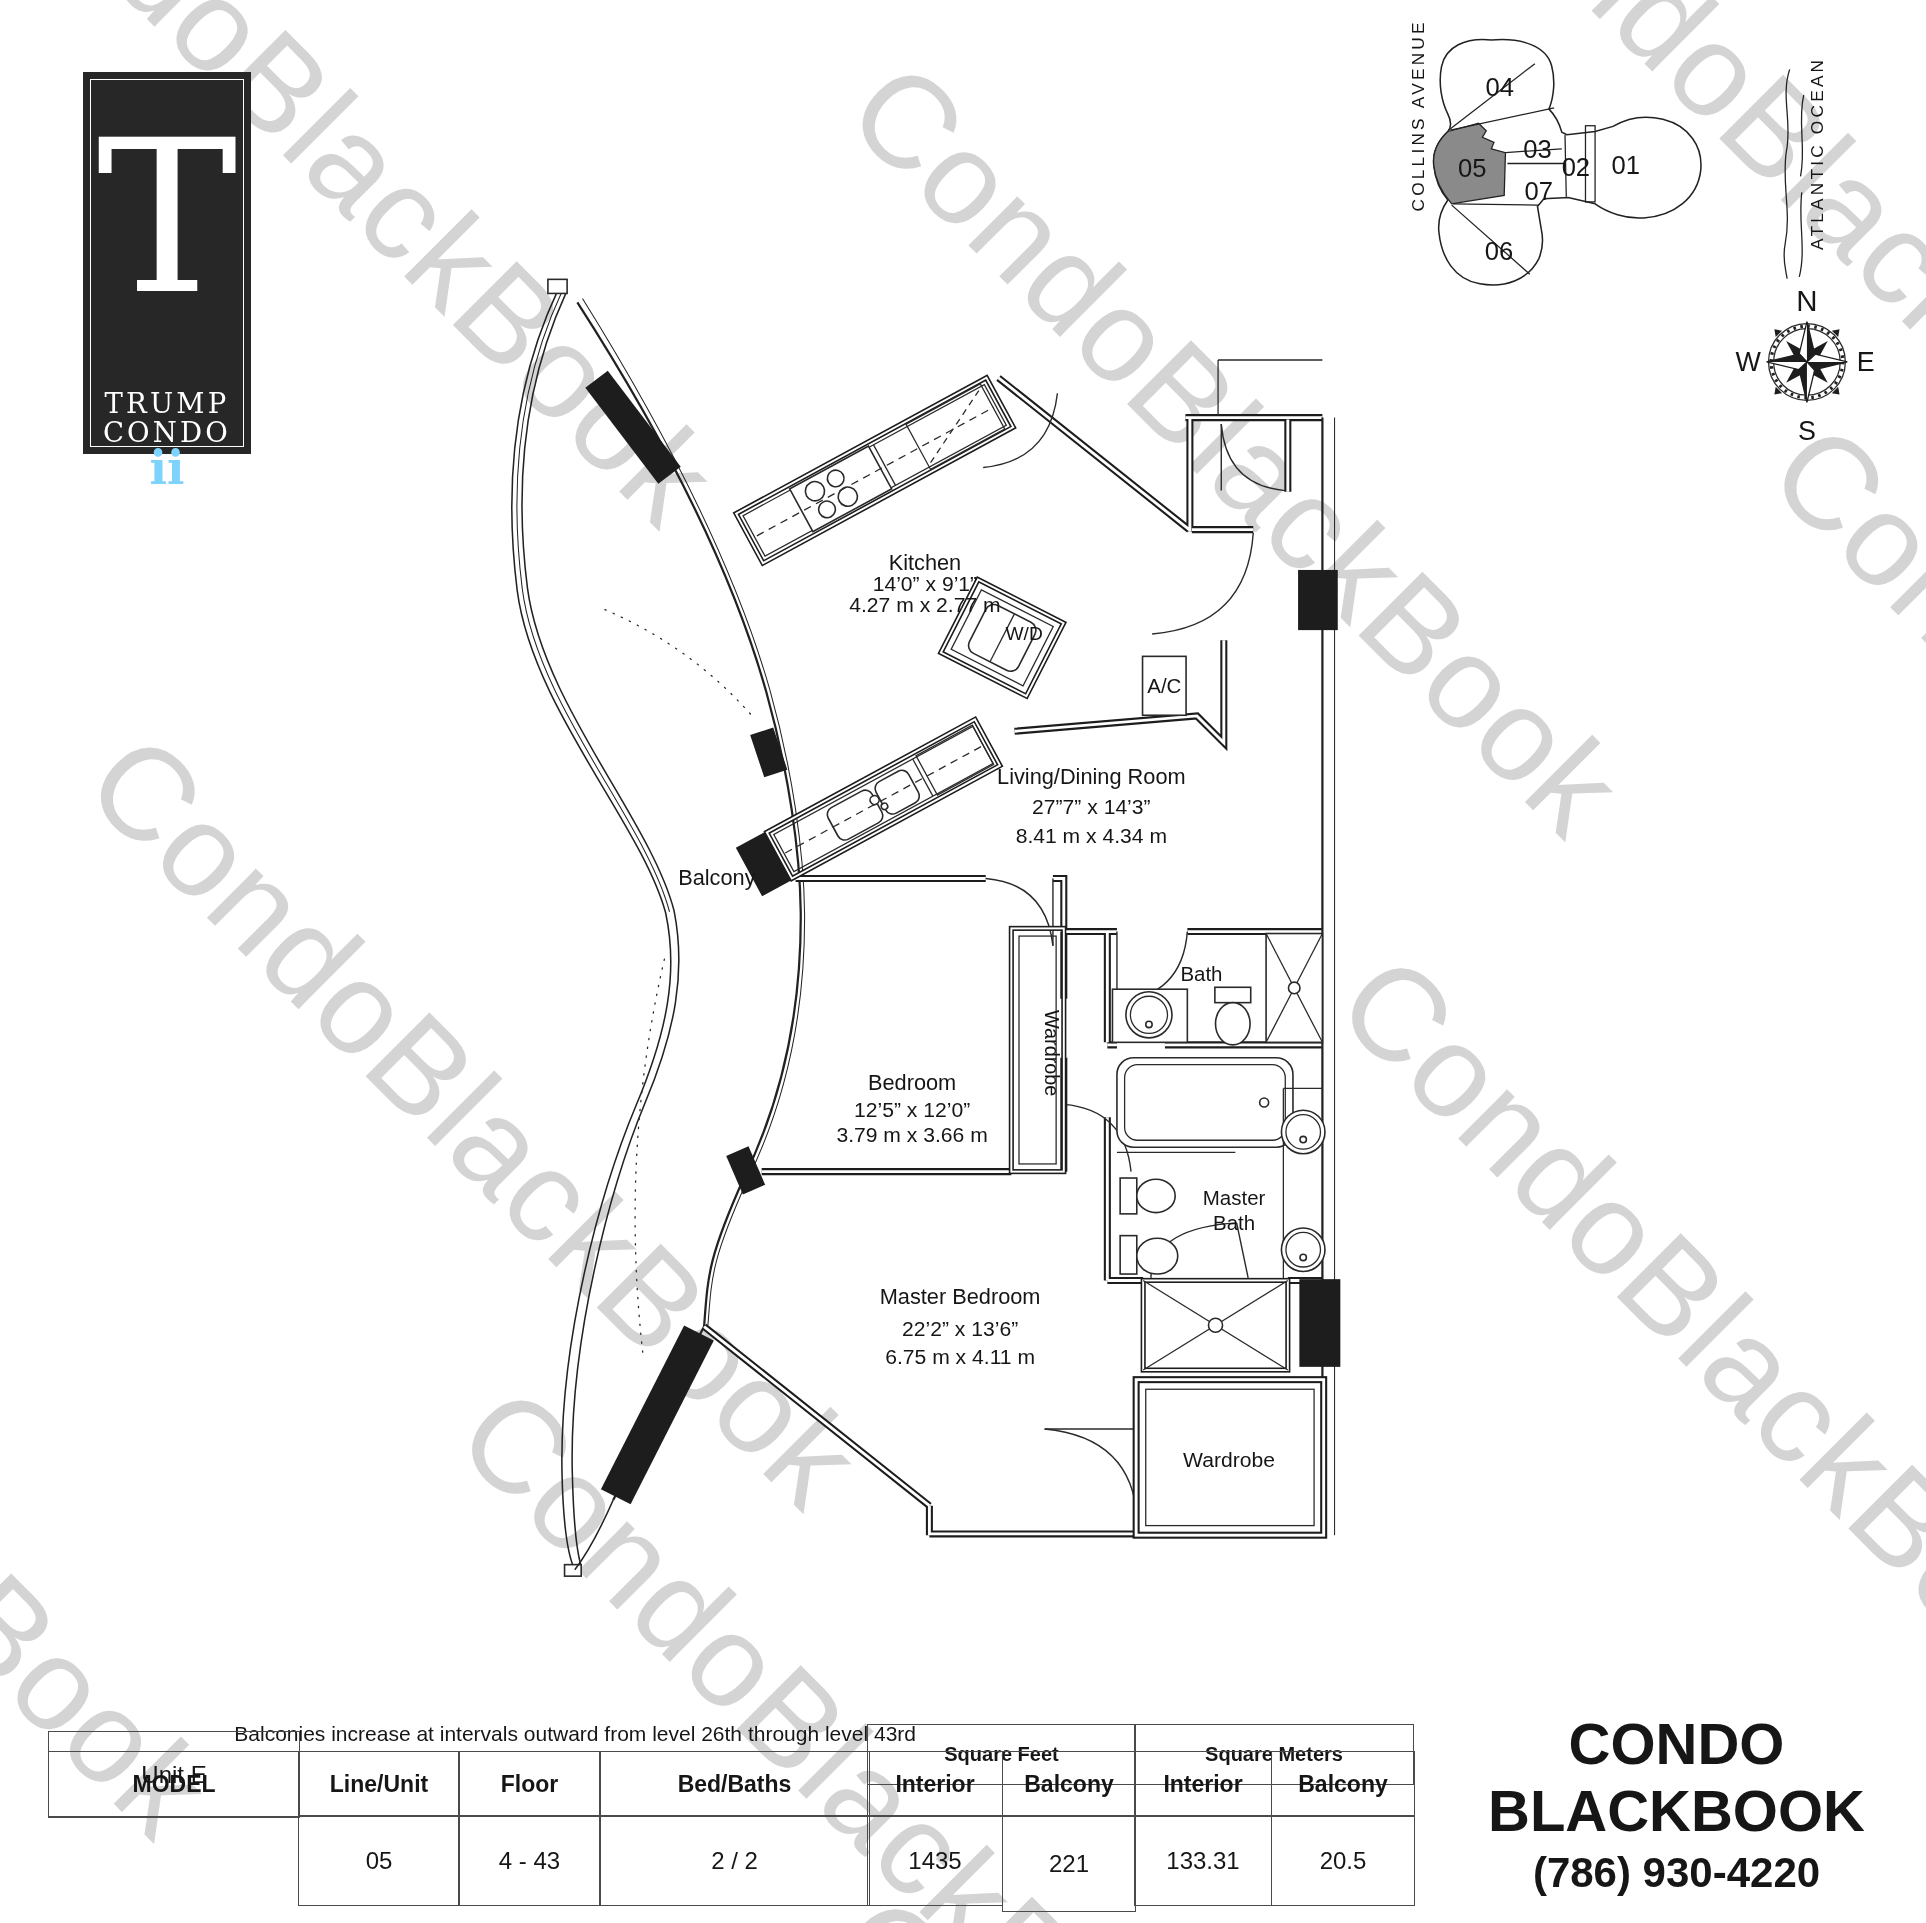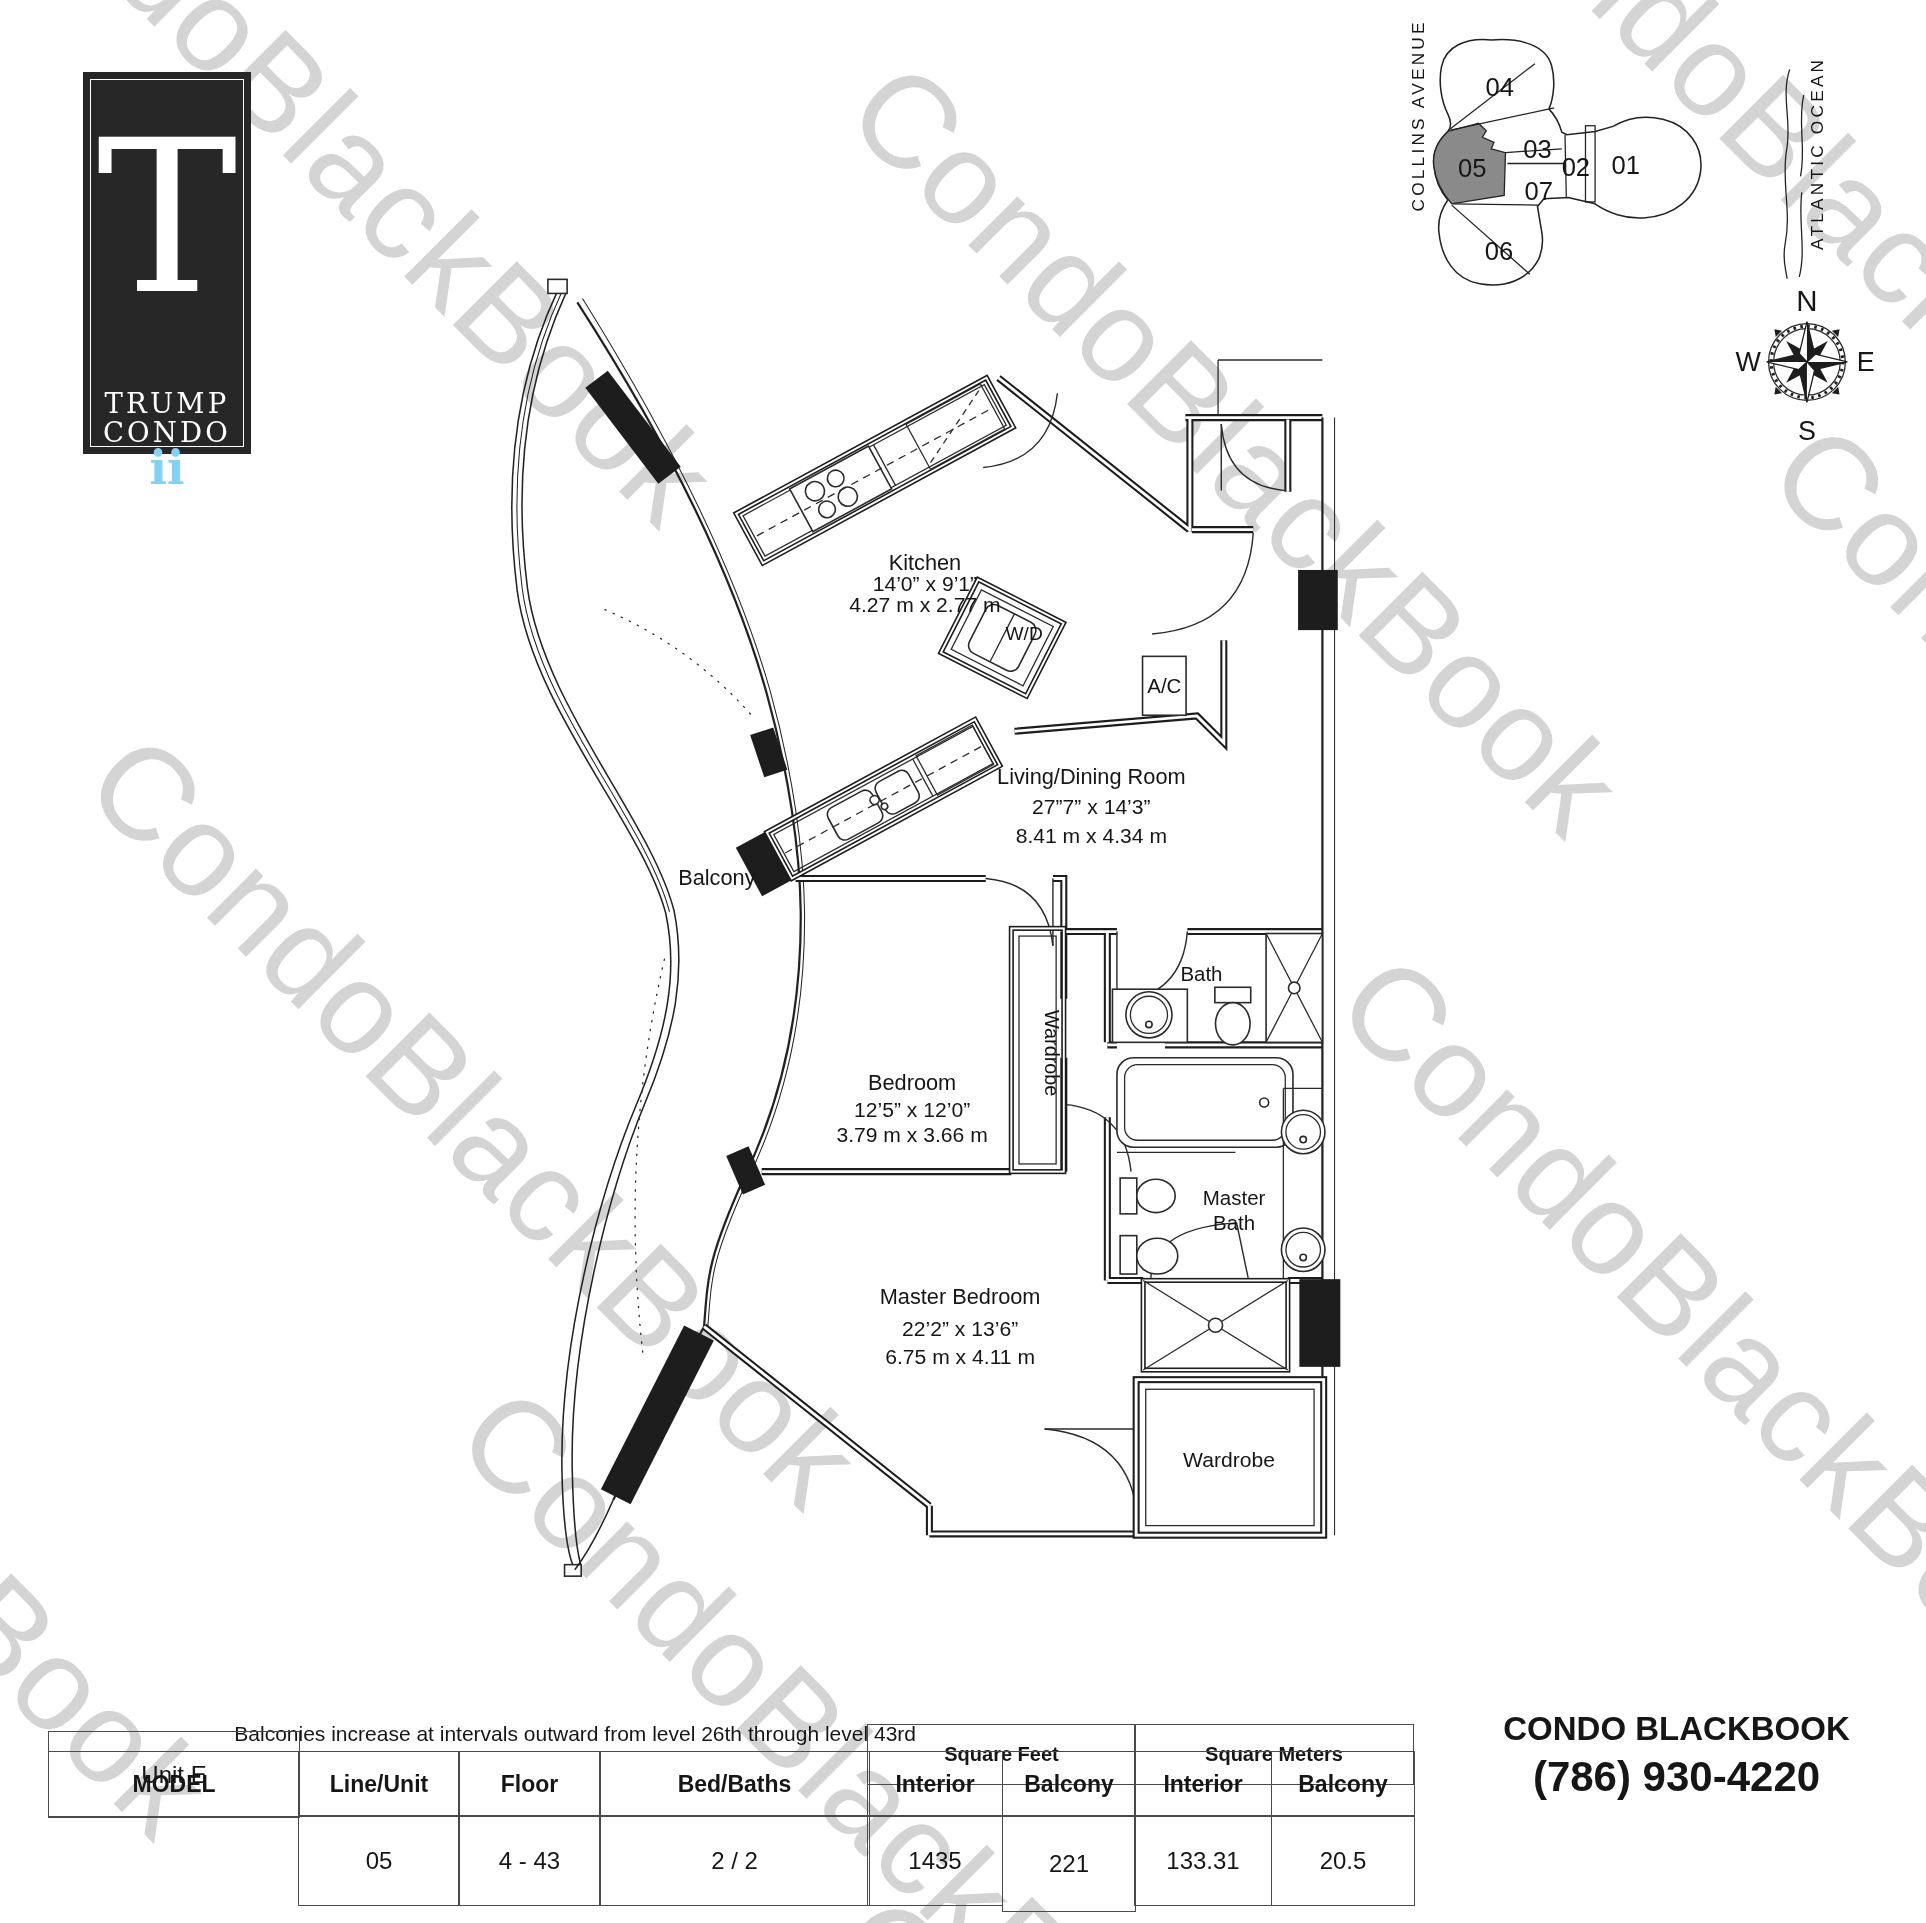--- a/index.html
+++ b/index.html
@@ -31,21 +31,21 @@
   #logo .t{position:absolute;left:0;right:0;top:41px;text-align:center;color:#fff;
            font-family:"DejaVu Serif",serif;font-size:211px;line-height:211px;}
   #logo .l1,#logo .l2{position:absolute;left:0;right:0;text-align:center;color:#fff;
            font-family:"DejaVu Serif",serif;font-size:27.5px;letter-spacing:3.2px;}
   #logo .l1{top:315px;} #logo .l2{top:344px;}
   #logo .l3{position:absolute;left:0;right:0;top:369px;text-align:center;color:#7dd3fc;
            font-family:"DejaVu Serif",serif;font-size:46px;font-weight:700;}
   
   #note{left:90px;top:1722px;width:826px;text-align:right;font-size:21px;}
   #brand{left:1459px;top:1710px;width:435px;text-align:center;font-weight:700;}
-  #brand .b1{font-size:33px;letter-spacing:0px;}
+  #brand .b1{font-size:58px;letter-spacing:0px;}
   #brand .b2{font-size:42px;margin-top:5.1px;}
   
   .cell{position:absolute;display:flex;align-items:center;justify-content:center;
         border:1.9px solid #4a4a4a;box-sizing:border-box;background:transparent;}
   .hdr{font-weight:700;font-size:23px;}
   .dat{font-size:24px;}
   .grp{font-weight:700;font-size:20px;margin-top:33px;}
 </style>
 </head>
 <body>

